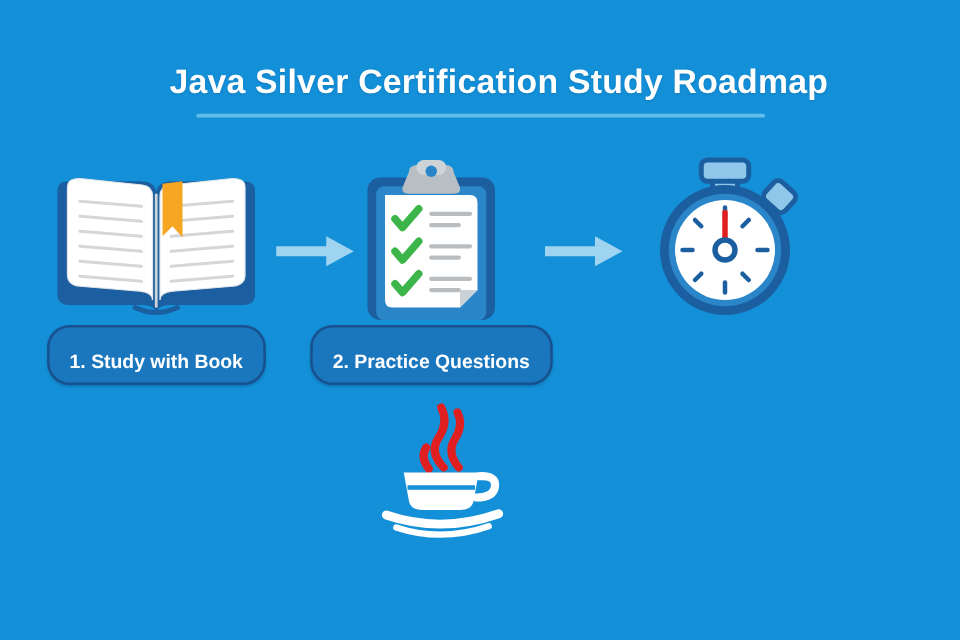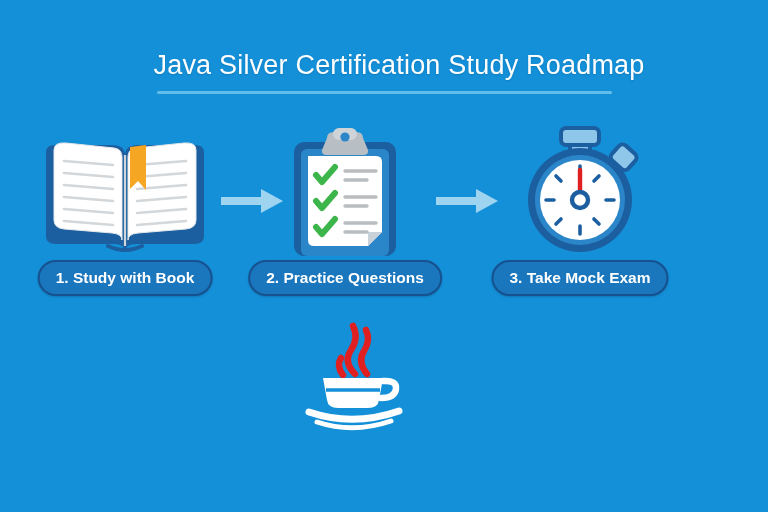--- a/index.html
+++ b/index.html
@@ -25,21 +25,21 @@
   
   #title-block {
     position: absolute;
     left: 0;
     top: 48px;
     width: 768px;
     text-align: center;
   }
   #page-title {
     font-size: 27px;
-    font-weight: normal;
+    font-weight: bold;
     color: #ffffff;
     letter-spacing: 0.2px;
     line-height: 34px;
     text-shadow: 0 1px 2px rgba(0,40,80,0.18);
     padding-left: 30px;
   }
   #title-underline {
     width: 455px;
     height: 3px;
     margin: 9px auto 0 auto;
@@ -69,21 +69,21 @@
     top: 132px;
     left: 50%;
     transform: translateX(-50%);
     box-sizing: border-box;
     background: #1a76bd;
     border: 2px solid #17518f;
     border-radius: 18px;
     color: #ffffff;
     font-size: 15.5px;
     font-weight: bold;
-    padding: 8px 16px 9px 16px;
+    padding: 20px 16px 9px 16px;
     white-space: nowrap;
     line-height: 15px;
     box-shadow: 0 1px 2px rgba(0,35,70,0.22);
   }
 
   
   .arrow {
     position: absolute;
     top: 186px;
     width: 70px;
@@ -221,21 +221,20 @@
           <line x1="114" y1="48" x2="109" y2="53"></line>
           <line x1="71" y1="96" x2="76" y2="91"></line>
           <line x1="114" y1="96" x2="109" y2="91"></line>
         </g>
 
         <line x1="95" y1="72" x2="95" y2="42" stroke="#e02020" stroke-width="4.4" stroke-linecap="round"></line>
 
         <circle cx="95" cy="72" r="8" fill="#ffffff" stroke="#1c5fa0" stroke-width="4.4"></circle>
       </svg>
     </div>
-    <div class="step-pill">3. Take Mock Exam</div>
   </div>
 
   <div id="java-logo">
     <svg width="120" height="112" viewBox="0 0 120 112">
 
       <g fill="none" stroke="#e02020" stroke-width="6.5" stroke-linecap="round">
         <path d="M60 56 Q48 44 56 32 Q64 20 58 8"></path>
         <path d="M72 56 Q62 44 69 33 Q76 22 71 12"></path>
         <path d="M48 57 Q41 48 46 40"></path>
       </g>

